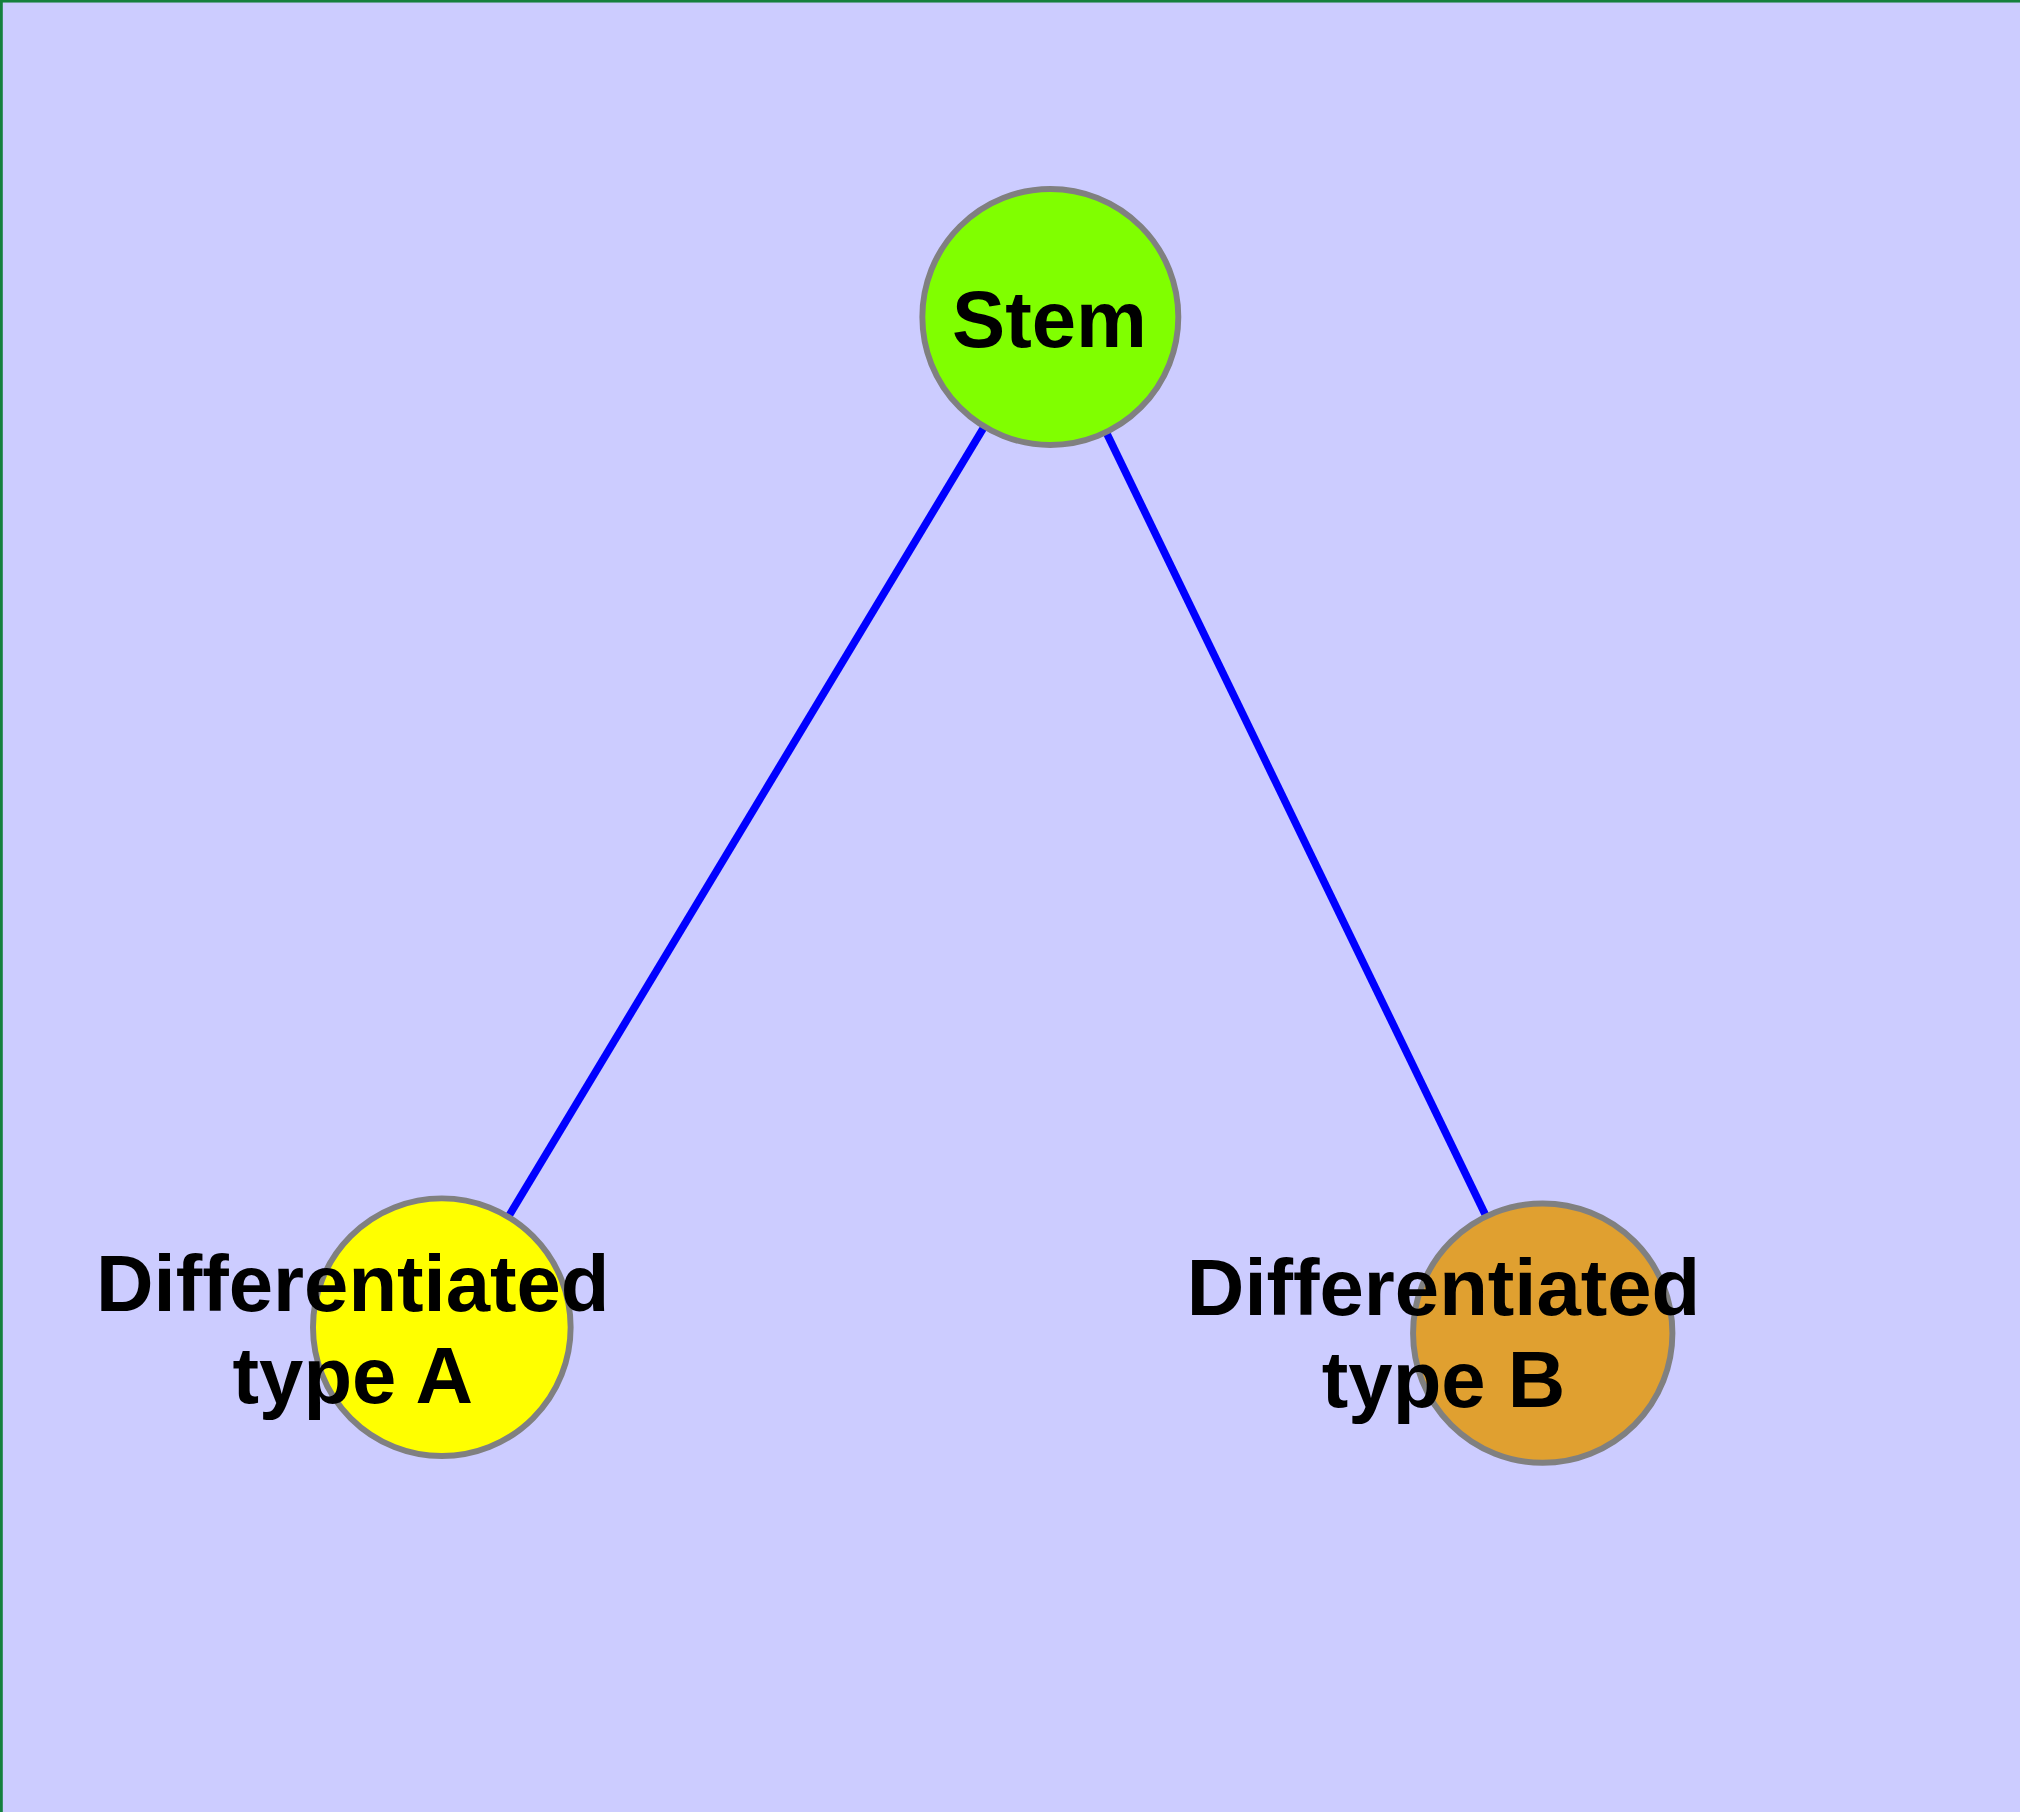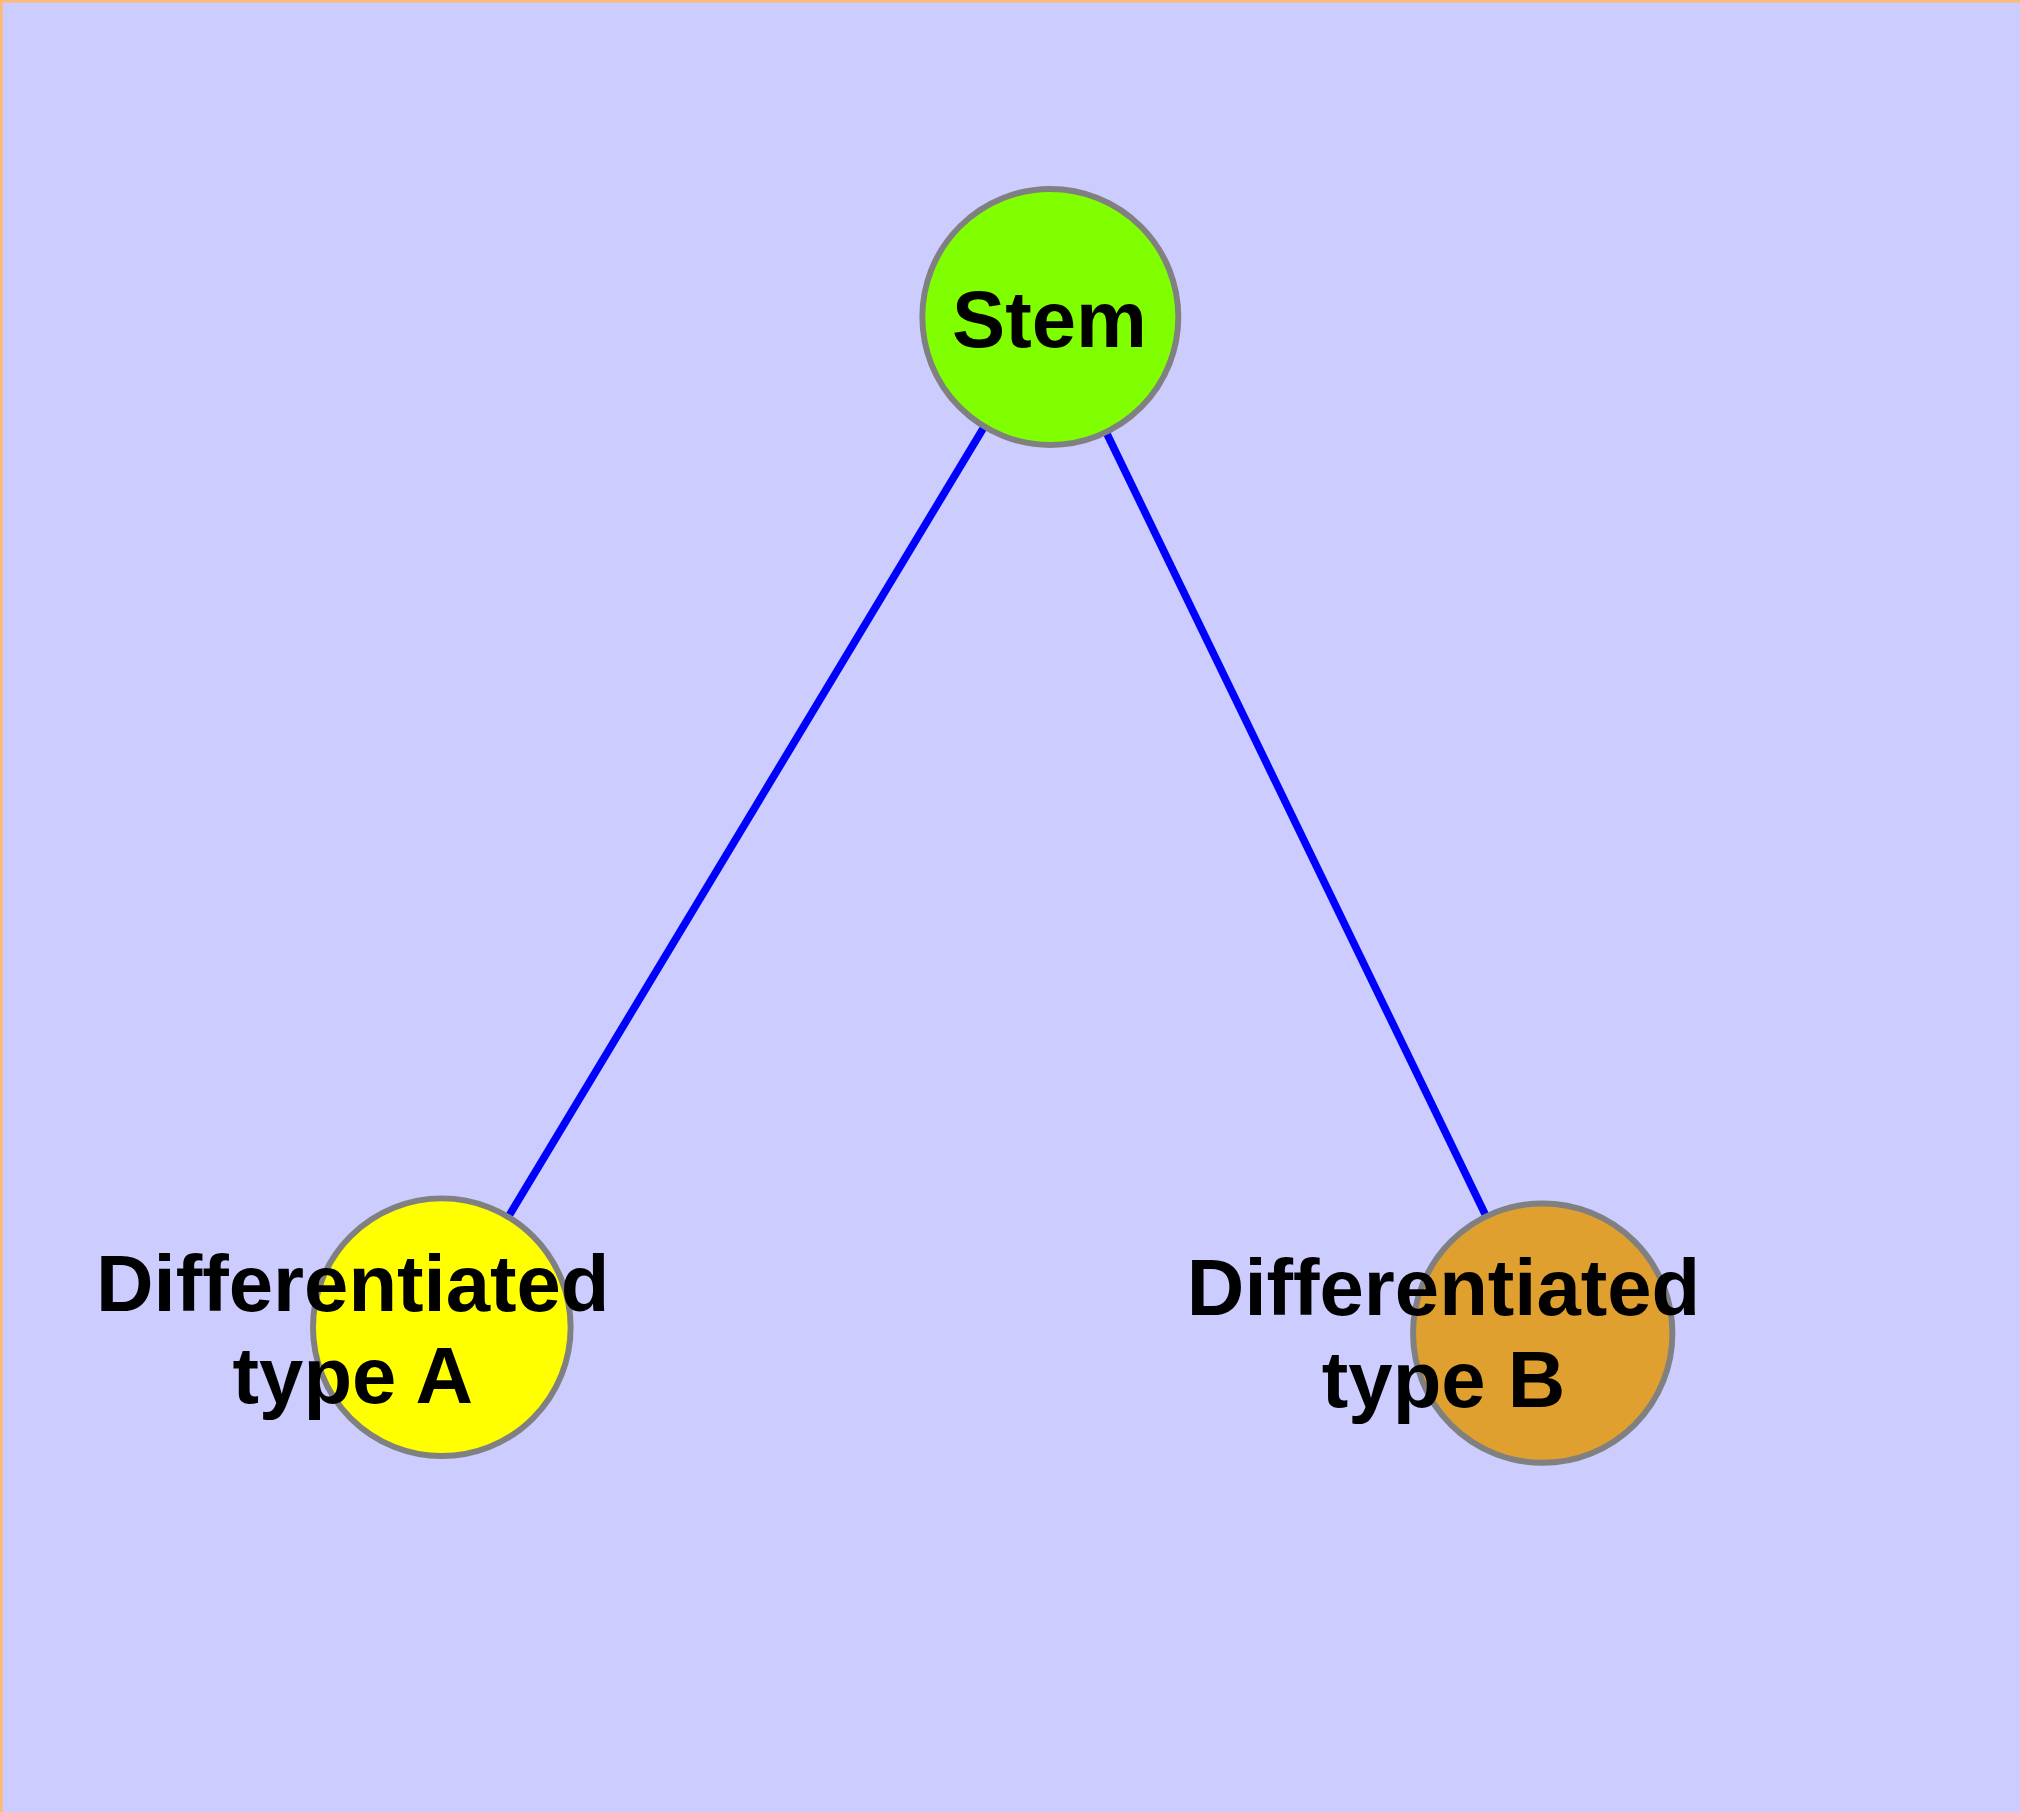--- a/index.html
+++ b/index.html
@@ -34,21 +34,21 @@
     font-weight: bold;
     font-size: 94px;
     fill: #000000;
     dominant-baseline: auto;
     text-anchor: middle;
   }
 </style>
 </head>
 <body>
 
-<div id="canvas-root" style="width: 2021px; height: 1812px; background: #fdba74;">
+<div id="canvas-root" style="width: 2021px; height: 1812px; background: #15803d;">
   <svg id="graph-svg" viewBox="0 0 2384 2138" xmlns="http://www.w3.org/2000/svg">
 
     <rect id="bg-rect" class="graph-background" x="3" y="3" width="2381" height="2135" fill="#ccccff"></rect>
 
     <g id="edge-layer">
         <line x1="1239" y1="374" x2="521" y2="1566" stroke="#0000ff" stroke-width="9" stroke-linecap="butt"></line>
         <line x1="1239" y1="374" x2="1820" y2="1573" stroke="#0000ff" stroke-width="9" stroke-linecap="butt"></line>
       </g>
     <g id="node-layer">
         <circle cx="1239" cy="374" r="151" fill="#80ff00" stroke="#808080" stroke-width="7"></circle>

